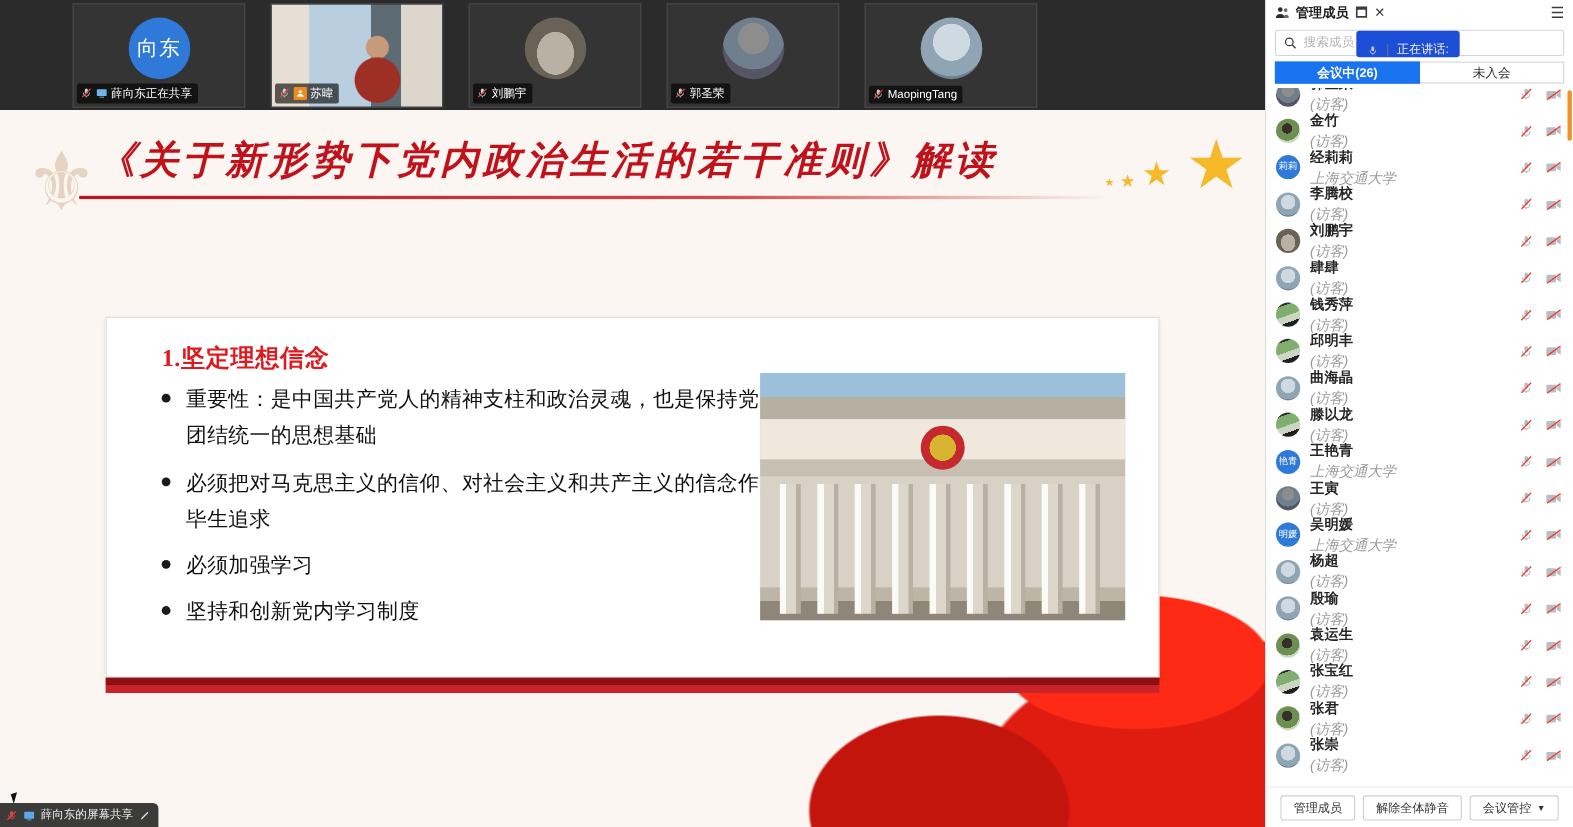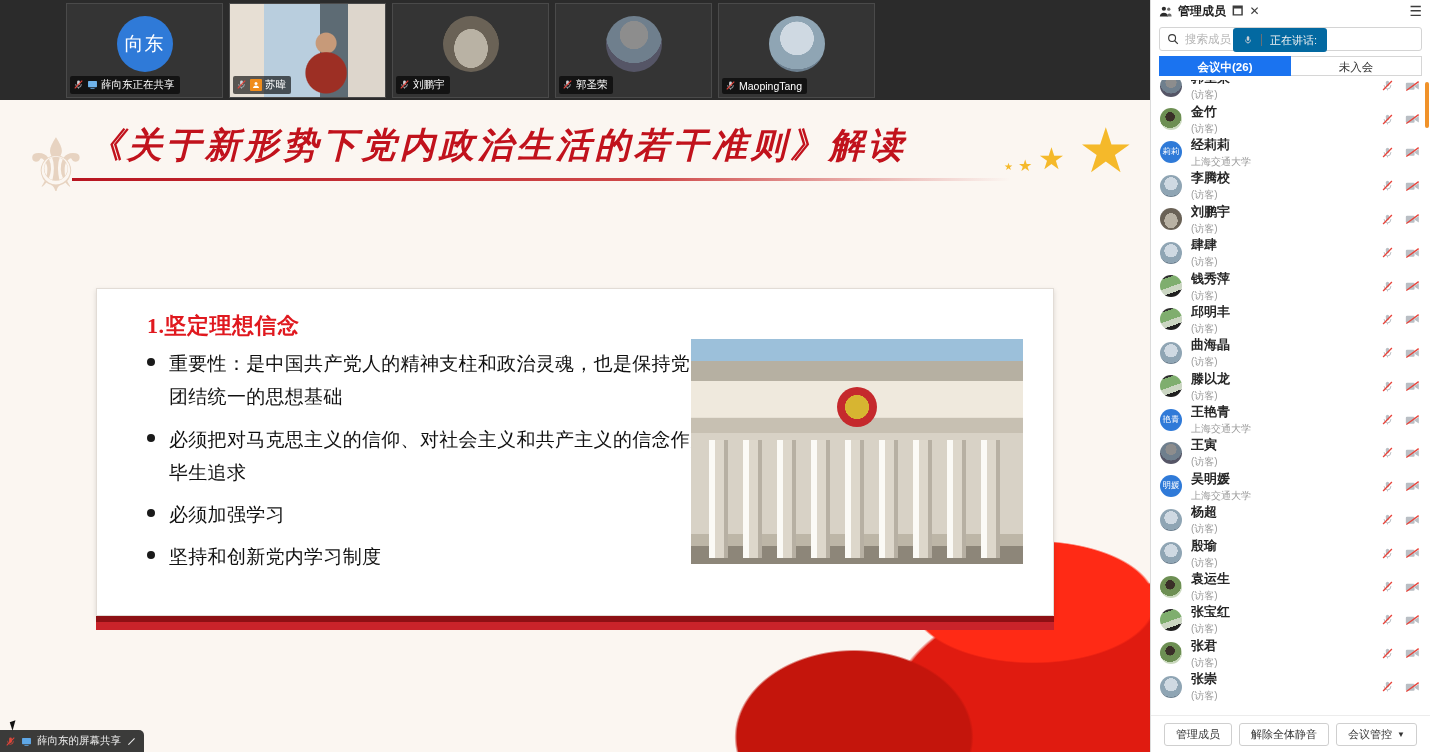--- a/index.html
+++ b/index.html
@@ -10,21 +10,21 @@
     background: #000;
   }
   #app { position: relative; width: 1430px; height: 752px; display: flex; }
 
   
   #stage { position: relative; width: 1150px; height: 752px; background: #1c1c1c; }
 
   
   #filmstrip {
     position: absolute; top: 0; left: 0; width: 1150px; height: 100px;
-    background: #2b2b2b; display: flex; align-items: center; gap: 6px;
+    background: #2b2b2b; display: flex; align-items: center; gap: 23px;
     padding: 2px 4px;
   }
   .thumb {
     position: relative; width: 157px; height: 95px;
     background: #343434; border: 1px solid #4a4a4a;
     overflow: hidden; flex: 0 0 auto;
   }
   .thumb.first { margin-left: 62px; }
   .thumb-av {
     position: absolute; left: 50%; top: 44%; transform: translate(-50%,-50%);
@@ -178,23 +178,23 @@
     height: 24px; border: 1px solid #d4d4d4; border-radius: 3px;
     padding: 0 7px; background: #fff;
   }
   #search-input {
     border: none; outline: none; flex: 1; font-size: 11.5px; color: #333;
     font-family: inherit; background: transparent;
   }
   #search-input::placeholder { color: #b4b4b4; }
   #speaking-pill {
     position: absolute; left: 82px; top: 6px; z-index: 3;
-    display: flex; align-items: center; gap: 8px;
+    display: flex; align-items: flex-end; gap: 8px;
     height: 24px; padding: 0 10px;
-    background: #0369a1; border-radius: 3px; color: #f2f2f2; font-size: 11px;
+    background: #1d4ed8; border-radius: 3px; color: #f2f2f2; font-size: 11px;
   }
   #speaking-pill .sep { width: 1px; height: 12px; background: #6a6f75; }
 
   #tabs { display: flex; padding: 2px 8px 4px; flex: 0 0 auto; }
   .tab {
     flex: 1; height: 20px; line-height: 20px; text-align: center;
     font-size: 11.5px; border: 1px solid #d6d6d6; cursor: pointer;
   }
   .tab.active { background: #1a73f0; color: #fff; border-color: #1a73f0; font-weight: 700; }
   .tab.inactive { background: #fff; color: #333; border-left: none; }
@@ -210,22 +210,22 @@
     width: 22px; height: 22px; border-radius: 50%; flex: 0 0 auto;
     display: flex; align-items: center; justify-content: center;
     color: #fff; font-size: 8.5px; overflow: hidden;
   }
   .pinfo { flex: 1; margin-left: 9px; min-width: 0; }
   .pname {
     font-size: 13px; font-weight: 700; color: #262626;
     white-space: nowrap; overflow: hidden; text-overflow: ellipsis;
   }
   .porg {
-    font-size: 10px; color: #9a9a9a; margin-top: 1px;
-    white-space: nowrap; overflow: hidden; text-overflow: ellipsis;
+    font-size: 13px; color: #9a9a9a; margin-top: 1px;
+    white-space: nowrap; overflow: hidden; text-overflow: ellipsis; font-style: italic;
   }
   .picons { display: flex; gap: 11px; align-items: center; flex: 0 0 auto; }
   .picons svg { display: block; cursor: pointer; }
 
   #scrollbar {
     position: absolute; right: 1px; top: 2px; width: 4px; height: 46px;
     background: #f0922a; border-radius: 2px;
   }
 
   #panel-foot {

